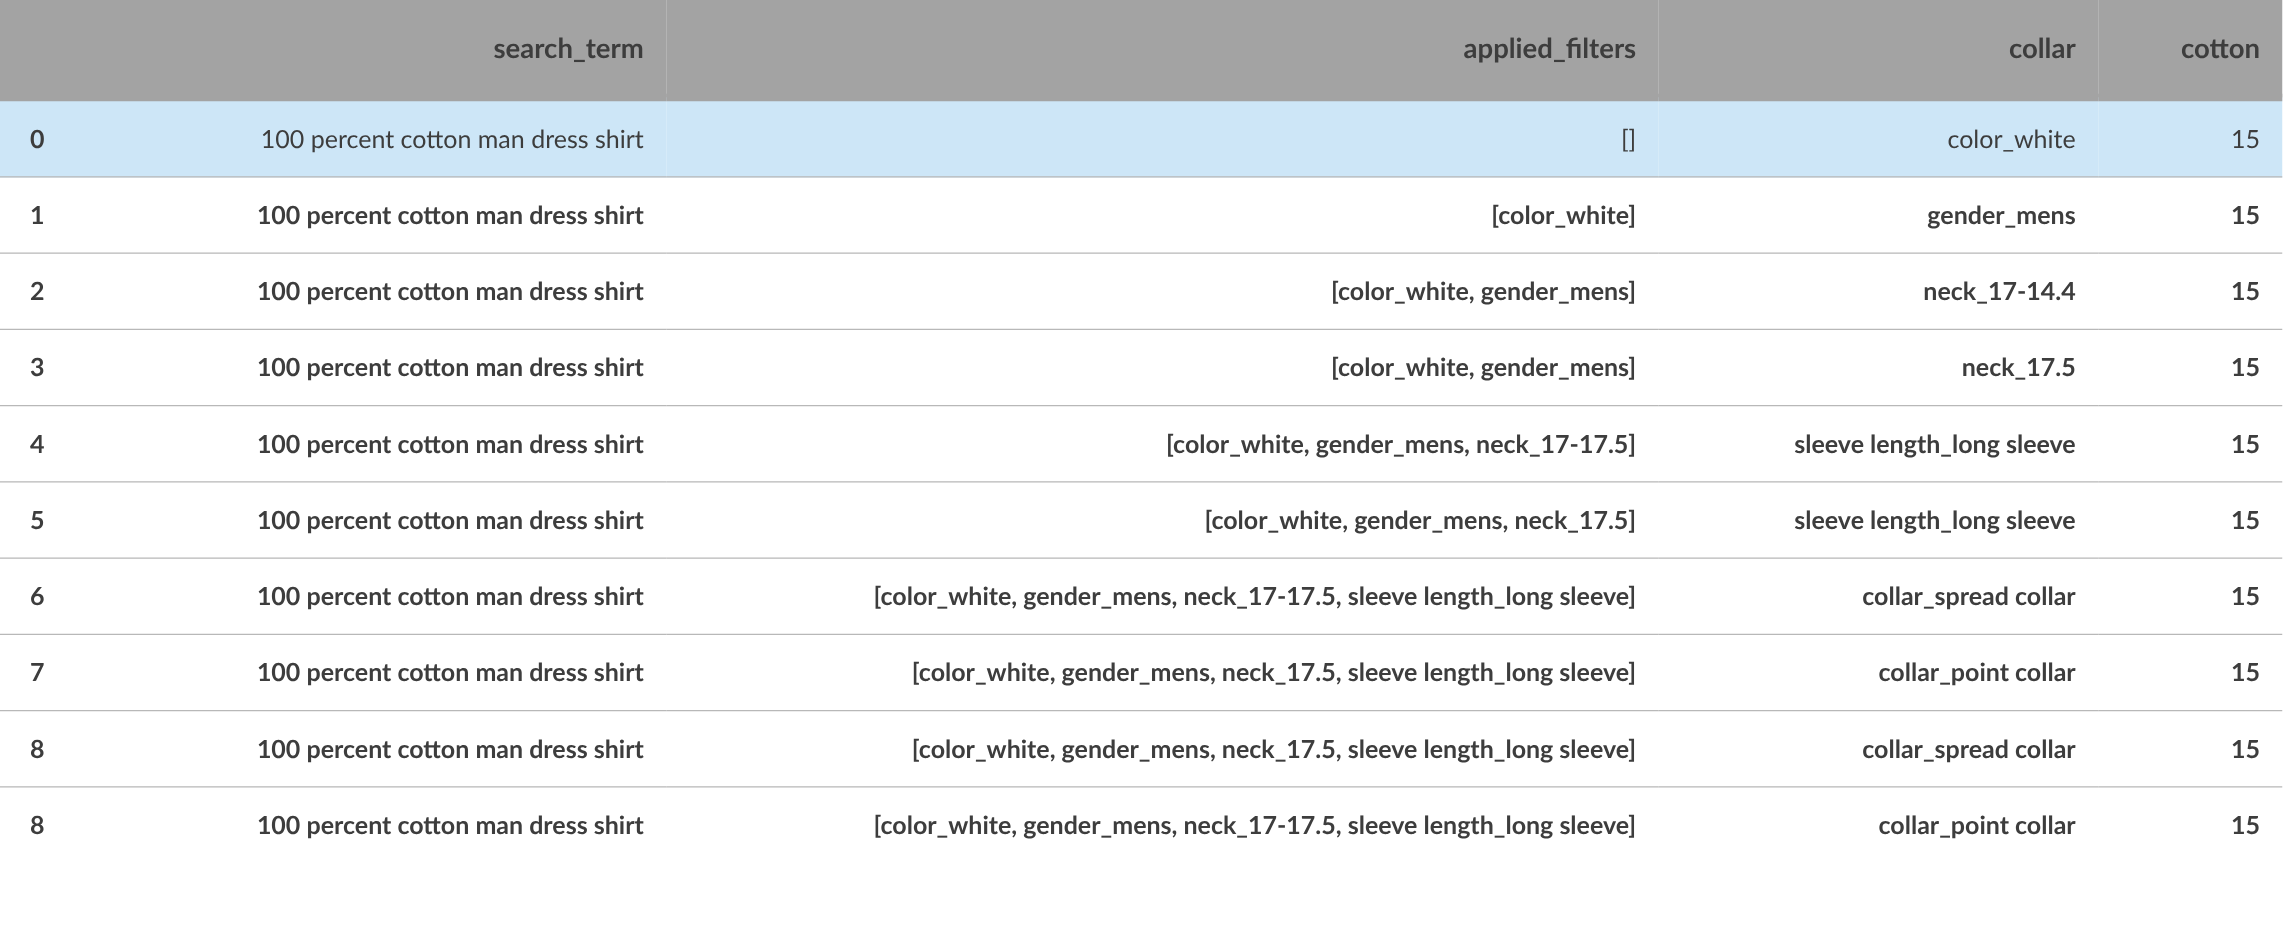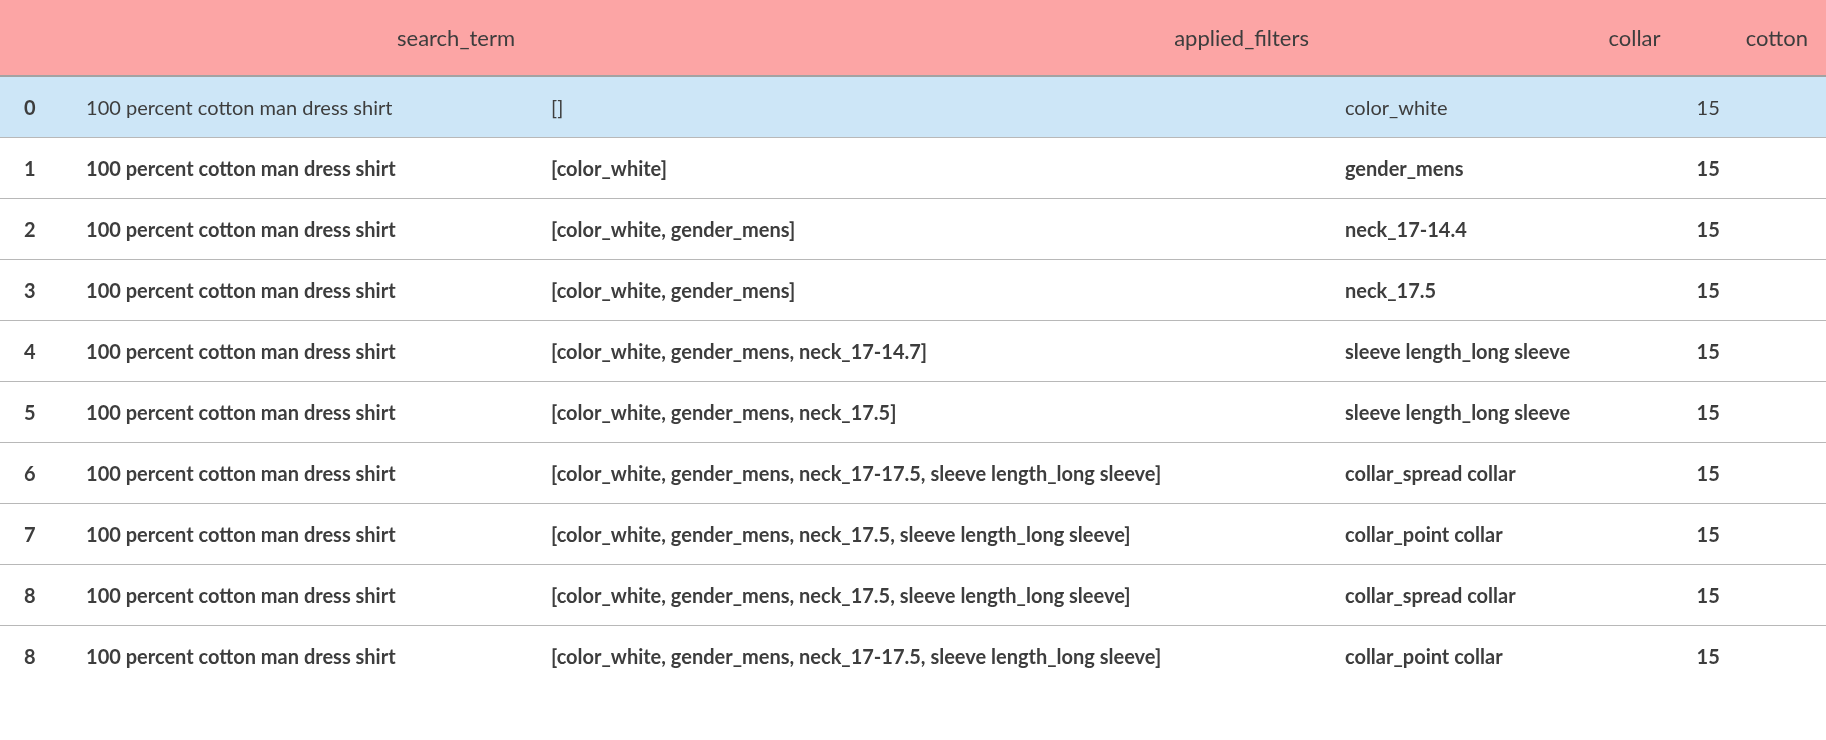--- a/index.html
+++ b/index.html
@@ -12,46 +12,46 @@
       background: #ffffff;
       padding: 0;
       width: 1826px;
     }
     table {
       width: 100%;
       border-collapse: collapse;
       table-layout: fixed;
     }
     thead th {
-      background: #fca5a5;
+      background: #a3a3a3;
       color: #3d3d3d;
-      font-weight: 400;
+      font-weight: 700;
       font-size: 22px;
       padding: 24px 18px;
       text-align: right;
-      border-bottom: 2px solid #a3a3a3;
+      border-bottom: 6px solid #a3a3a3;
     }
     thead th.idx-col {
       width: 60px;
     }
     thead th.search-col {
       width: 410px;
     }
     thead th.filters-col {
       width: 700px;
     }
     thead th.target-col {
       width: 310px;
     }
     thead th.clicks-col {
       width: 130px;
     }
     tbody td {
       padding: 18px 18px;
-      text-align: left;
+      text-align: right;
       font-size: 20px;
       color: #3d3d3d;
       border-bottom: 1px solid #b8b8b8;
       vertical-align: middle;
       white-space: nowrap;
     }
     tbody tr.highlighted td {
       background: #cde6f7;
       color: #3d3d3d;
       font-weight: 400;
@@ -110,21 +110,21 @@
       <tr class="normal">
         <td class="idx-cell">3</td>
         <td>100 percent cotton man dress shirt</td>
         <td>[color_white, gender_mens]</td>
         <td>neck_17.5</td>
         <td>15</td>
       </tr>
       <tr class="normal">
         <td class="idx-cell">4</td>
         <td>100 percent cotton man dress shirt</td>
-        <td>[color_white, gender_mens, neck_17-14.7]</td>
+        <td>[color_white, gender_mens, neck_17-17.5]</td>
         <td>sleeve length_long sleeve</td>
         <td>15</td>
       </tr>
       <tr class="normal">
         <td class="idx-cell">5</td>
         <td>100 percent cotton man dress shirt</td>
         <td>[color_white, gender_mens, neck_17.5]</td>
         <td>sleeve length_long sleeve</td>
         <td>15</td>
       </tr>

